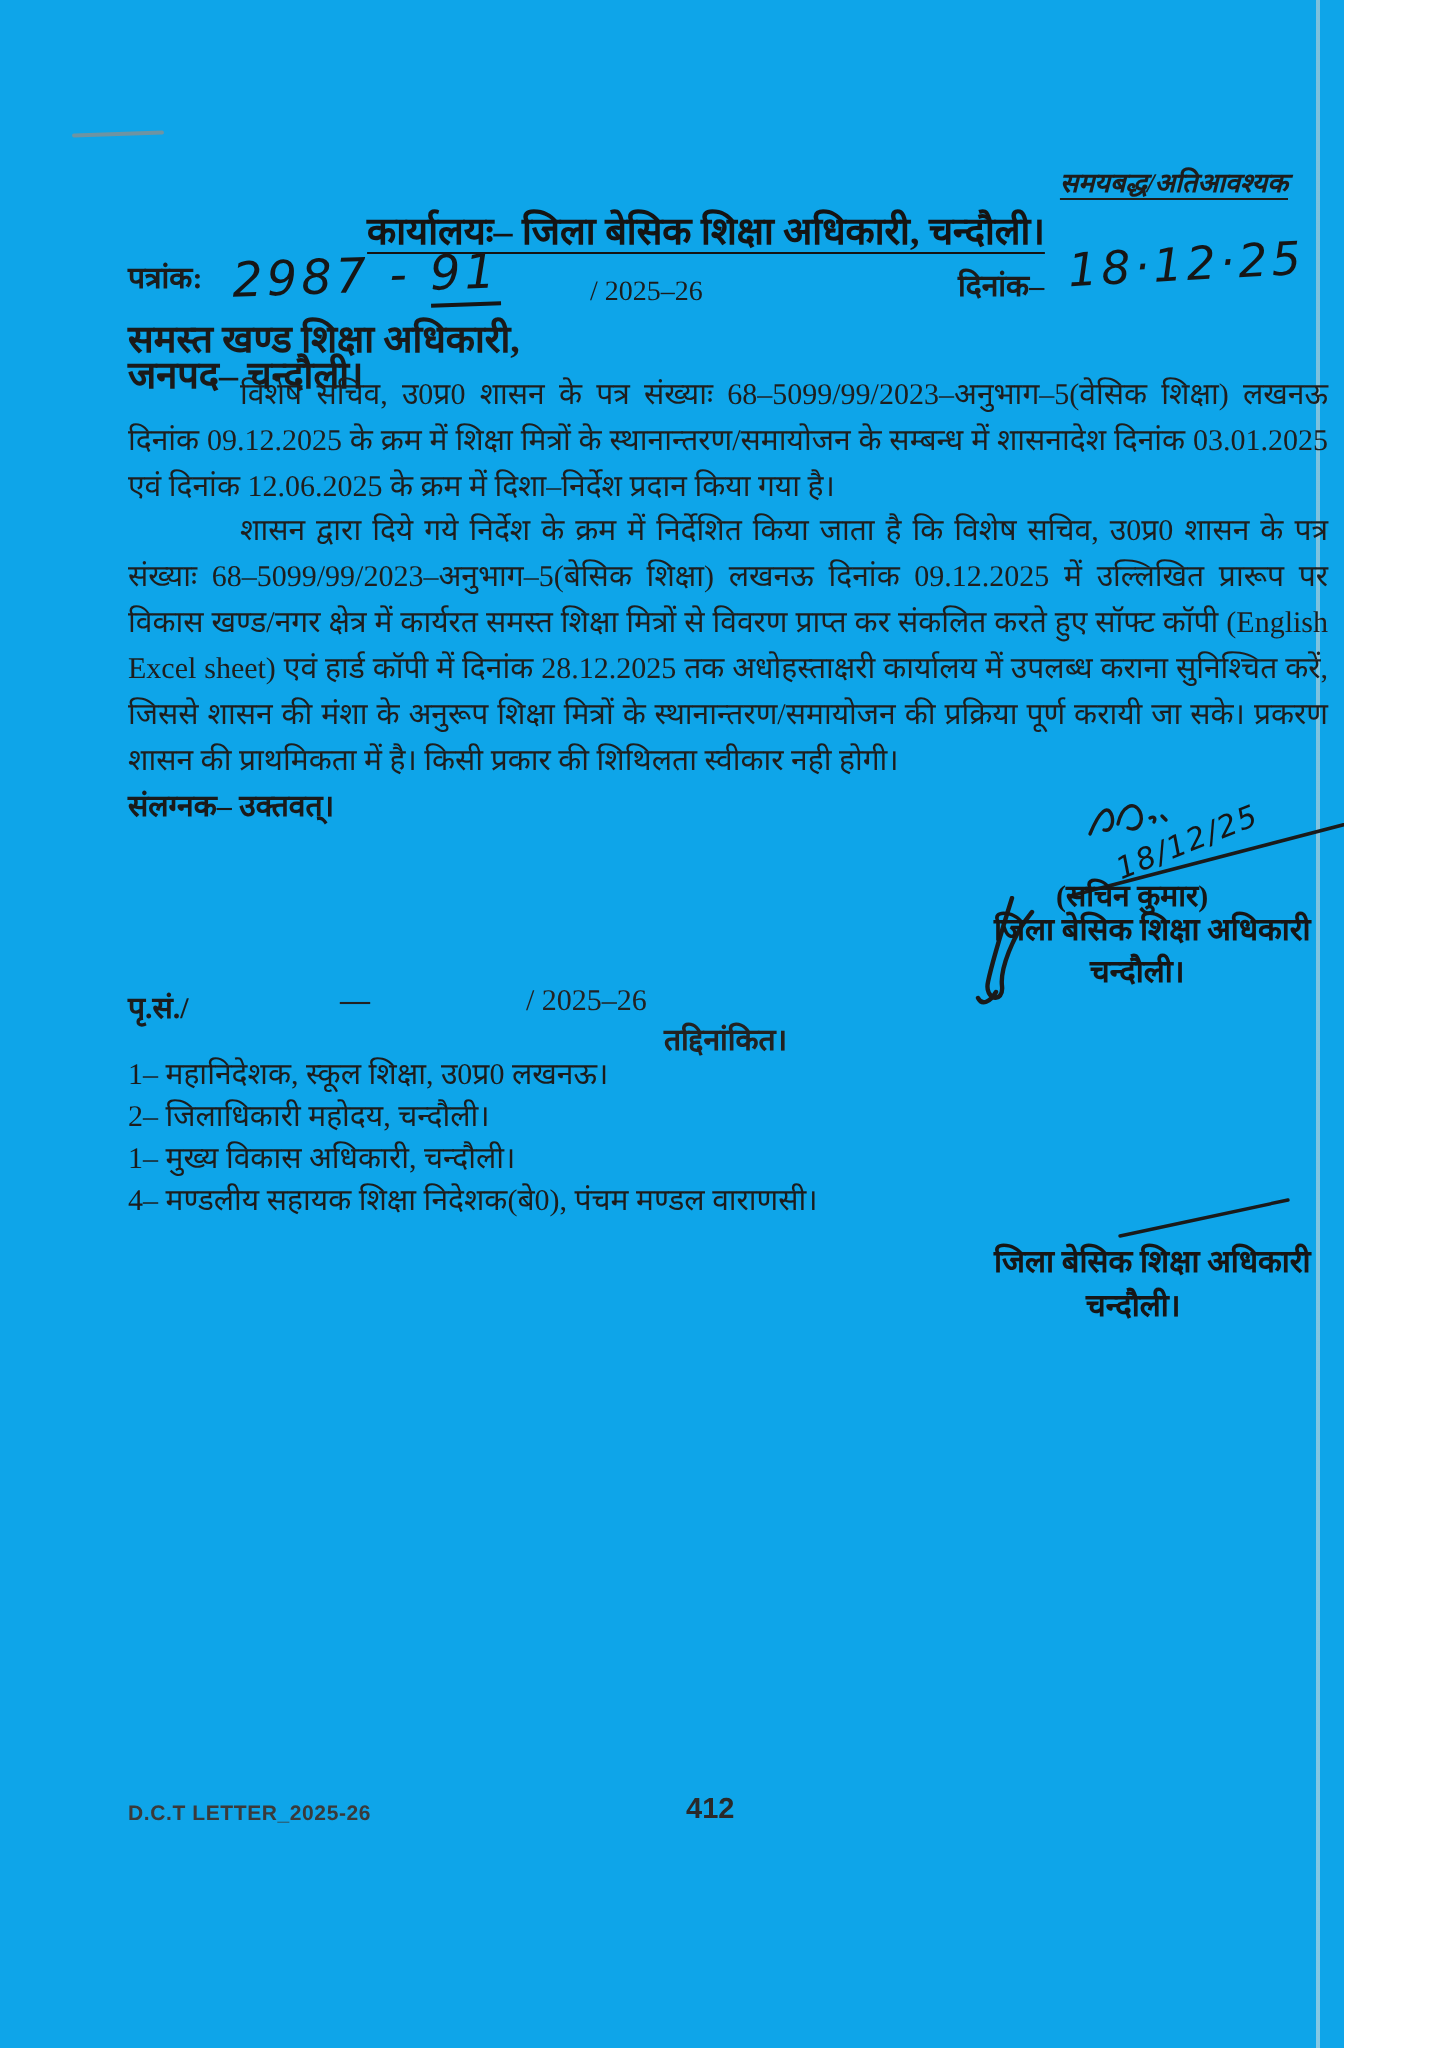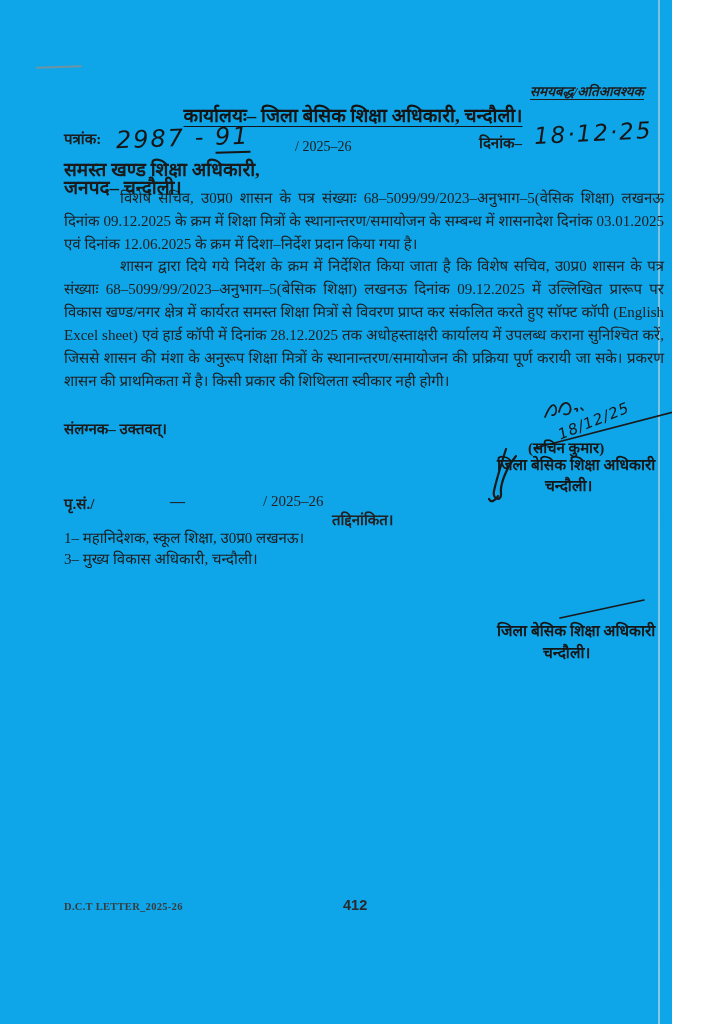--- a/index.html
+++ b/index.html
@@ -40,36 +40,36 @@
   }
   .hw-ref{left:116px;top:124px;font-size:24px;transform:rotate(-2deg);letter-spacing:2px;}
   .hw-ref .u{border-bottom:2px solid #161616;padding-bottom:1px;}
   .hw-date{left:534px;top:120px;font-size:23px;transform:rotate(-3deg);letter-spacing:2px;}
   .addressee{left:64px;font-size:19px;font-weight:bold;color:#1a1a1a;}
   .para{
     left:64px;width:600px;
     font-size:15px;line-height:23px;text-align:justify;
     text-indent:56px;color:#1e1e1e;
   }
-  .enclosure{left:64px;top:392px;font-size:15px;font-weight:bold;color:#1a1a1a;margin-top:26px;}
+  .enclosure{left:64px;top:392px;font-size:15px;font-weight:bold;color:#1a1a1a;}
   .sig-name{left:528px;top:437px;font-size:15px;font-weight:bold;color:#161616;white-space:nowrap;}
   .sig-desig{left:497px;top:453px;font-size:15.5px;font-weight:bold;color:#161616;white-space:nowrap;}
   .sig-place{left:545px;top:474px;font-size:15.5px;font-weight:bold;color:#161616;white-space:nowrap;}
   .hw-sigdate{left:556px;top:412px;font-size:15px;transform:rotate(-22deg);letter-spacing:1px;}
   .endorse-label{left:64px;top:493px;}
   .endorse-dash{left:170px;top:493px;font-size:15px;font-weight:bold;}
   .endorse-year{left:263px;top:493px;font-size:15px;}
   .endorse-samedate{left:332px;top:493px;font-size:15px;font-weight:bold;margin-top:16px;}
   .copy-heading{left:64px;top:511px;font-size:15px;font-weight:bold;color:#1a1a1a;}
   .copy-items{left:64px;top:528px;font-size:15px;line-height:21px;color:#1c1c1c;}
   .sig2-desig{left:497px;top:619px;font-size:15.5px;font-weight:bold;color:#161616;white-space:nowrap;}
   .sig2-place{left:543px;top:641px;font-size:15.5px;font-weight:bold;color:#161616;white-space:nowrap;}
   .footer-left{
     left:64px;top:901px;font-size:10.5px;font-weight:bold;
-    font-family:Liberation Serif, serif;color:#3a3a3a;letter-spacing:.3px;
+    font-family:Liberation Sans, sans-serif;color:#3a3a3a;letter-spacing:.3px;
   }
   .page-number{
     left:343px;top:897px;font-size:14.5px;font-weight:bold;
     font-family:"Liberation Sans","DejaVu Sans",sans-serif;color:#2a2a2a;
   }
   svg{display:block;}
 </style>
 </head>
 <body>
 
@@ -109,21 +109,23 @@
   <div class="abs sig-desig">जिला बेसिक शिक्षा अधिकारी</div>
   <div class="abs sig-place">चन्दौली।</div>
 
   <span class="abs label endorse-label">पृ.सं./</span>
   <span class="abs endorse-dash">—</span>
   <span class="abs endorse-year">/ 2025–26</span>
   <span class="abs endorse-samedate">तद्दिनांकित।</span>
 
   <div class="abs copy-items">
     <div>1–  महानिदेशक, स्कूल शिक्षा, उ0प्र0 लखनऊ।</div>
-    <div>3–  मुख्य विकास अधिकारी, चन्दौली।</div>
+    <div>2–  जिलाधिकारी महोदय, चन्दौली।</div>
+    <div>1–  मुख्य विकास अधिकारी, चन्दौली।</div>
+    <div>4–  मण्डलीय सहायक शिक्षा निदेशक(बे0), पंचम मण्डल वाराणसी।</div>
   </div>
 
   <svg class="abs" style="left:558px;top:597px;" width="90" height="24" viewBox="0 0 90 24">
     <path d="M2,21 L86,3" stroke="#1a1a1a" stroke-width="1.7" fill="none" stroke-linecap="round"></path>
   </svg>
   <div class="abs sig2-desig">जिला बेसिक शिक्षा अधिकारी</div>
   <div class="abs sig2-place">चन्दौली।</div>
 
   <div class="abs footer-left">D.C.T LETTER_2025-26</div>
   <div class="abs page-number">412</div>

